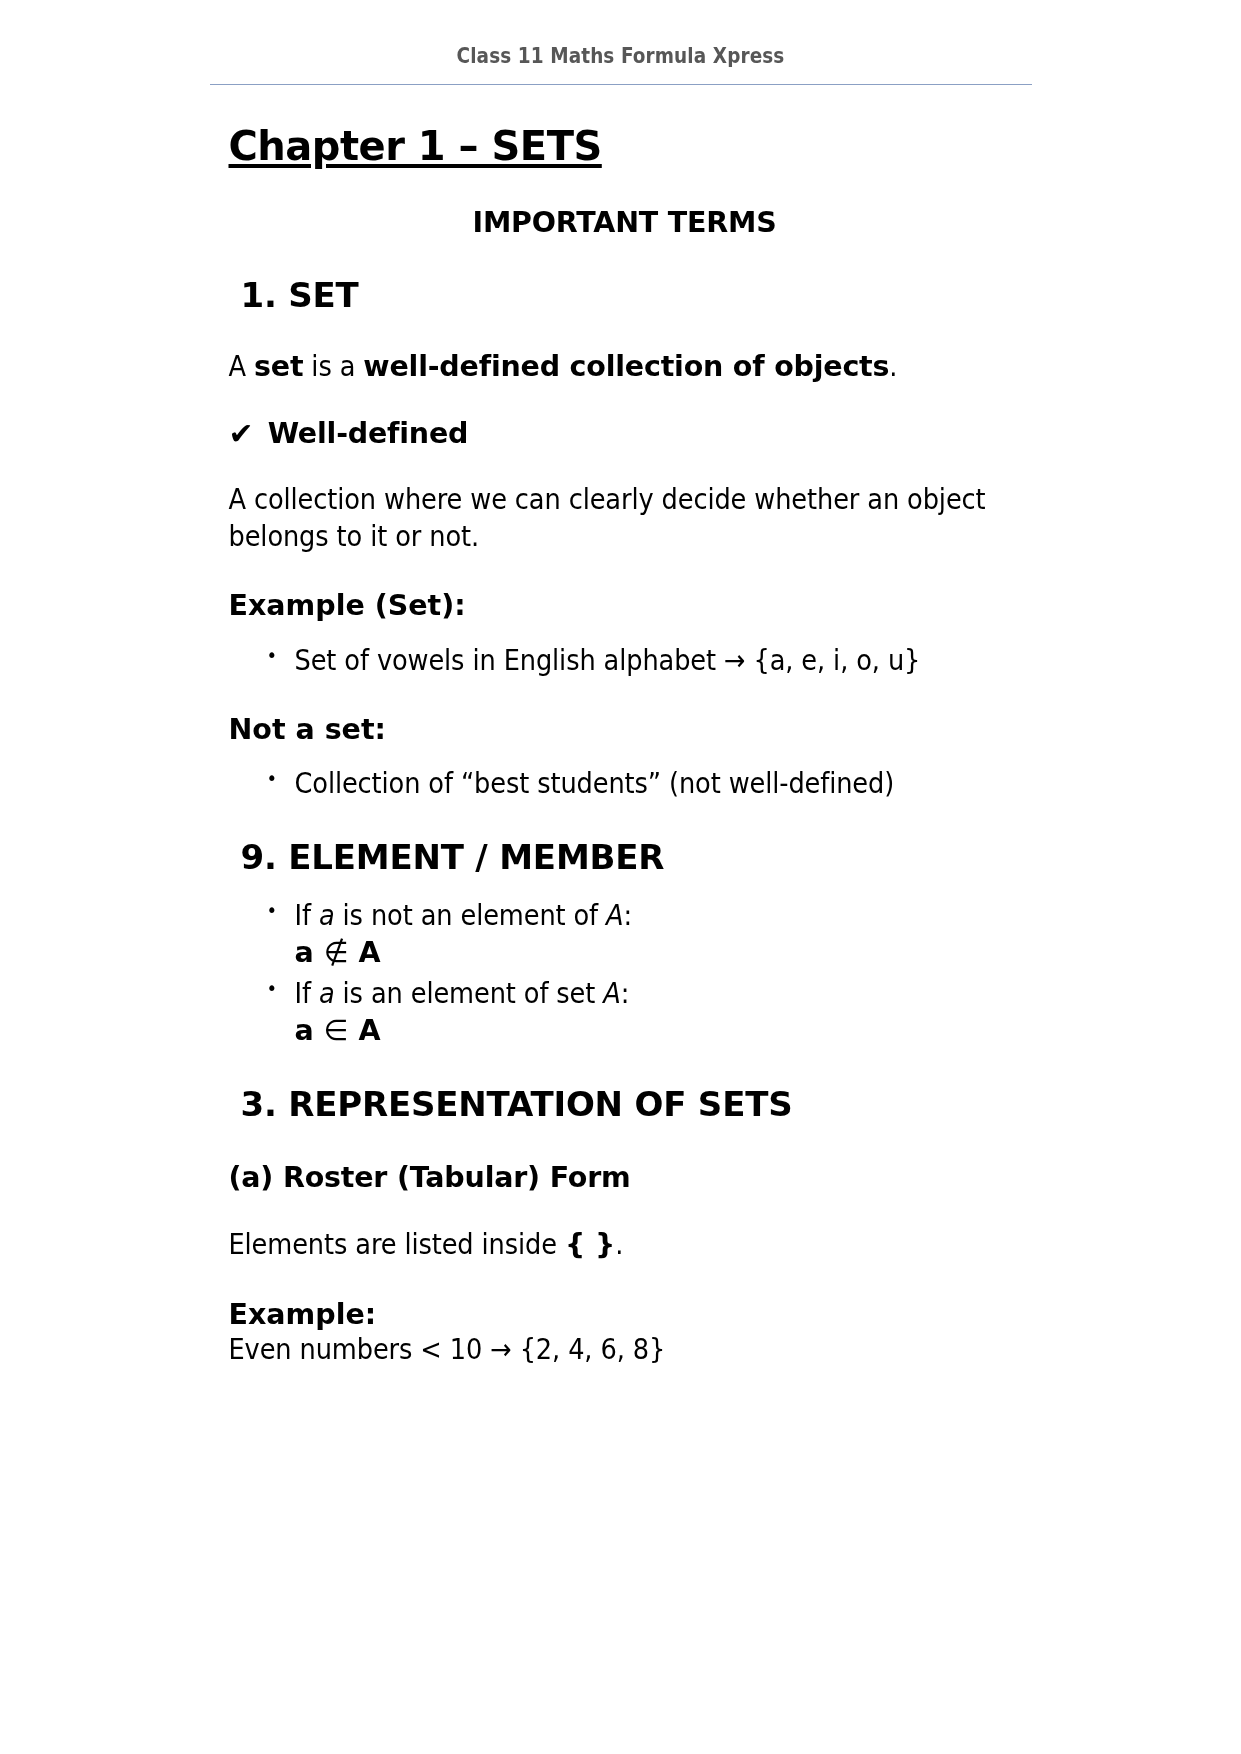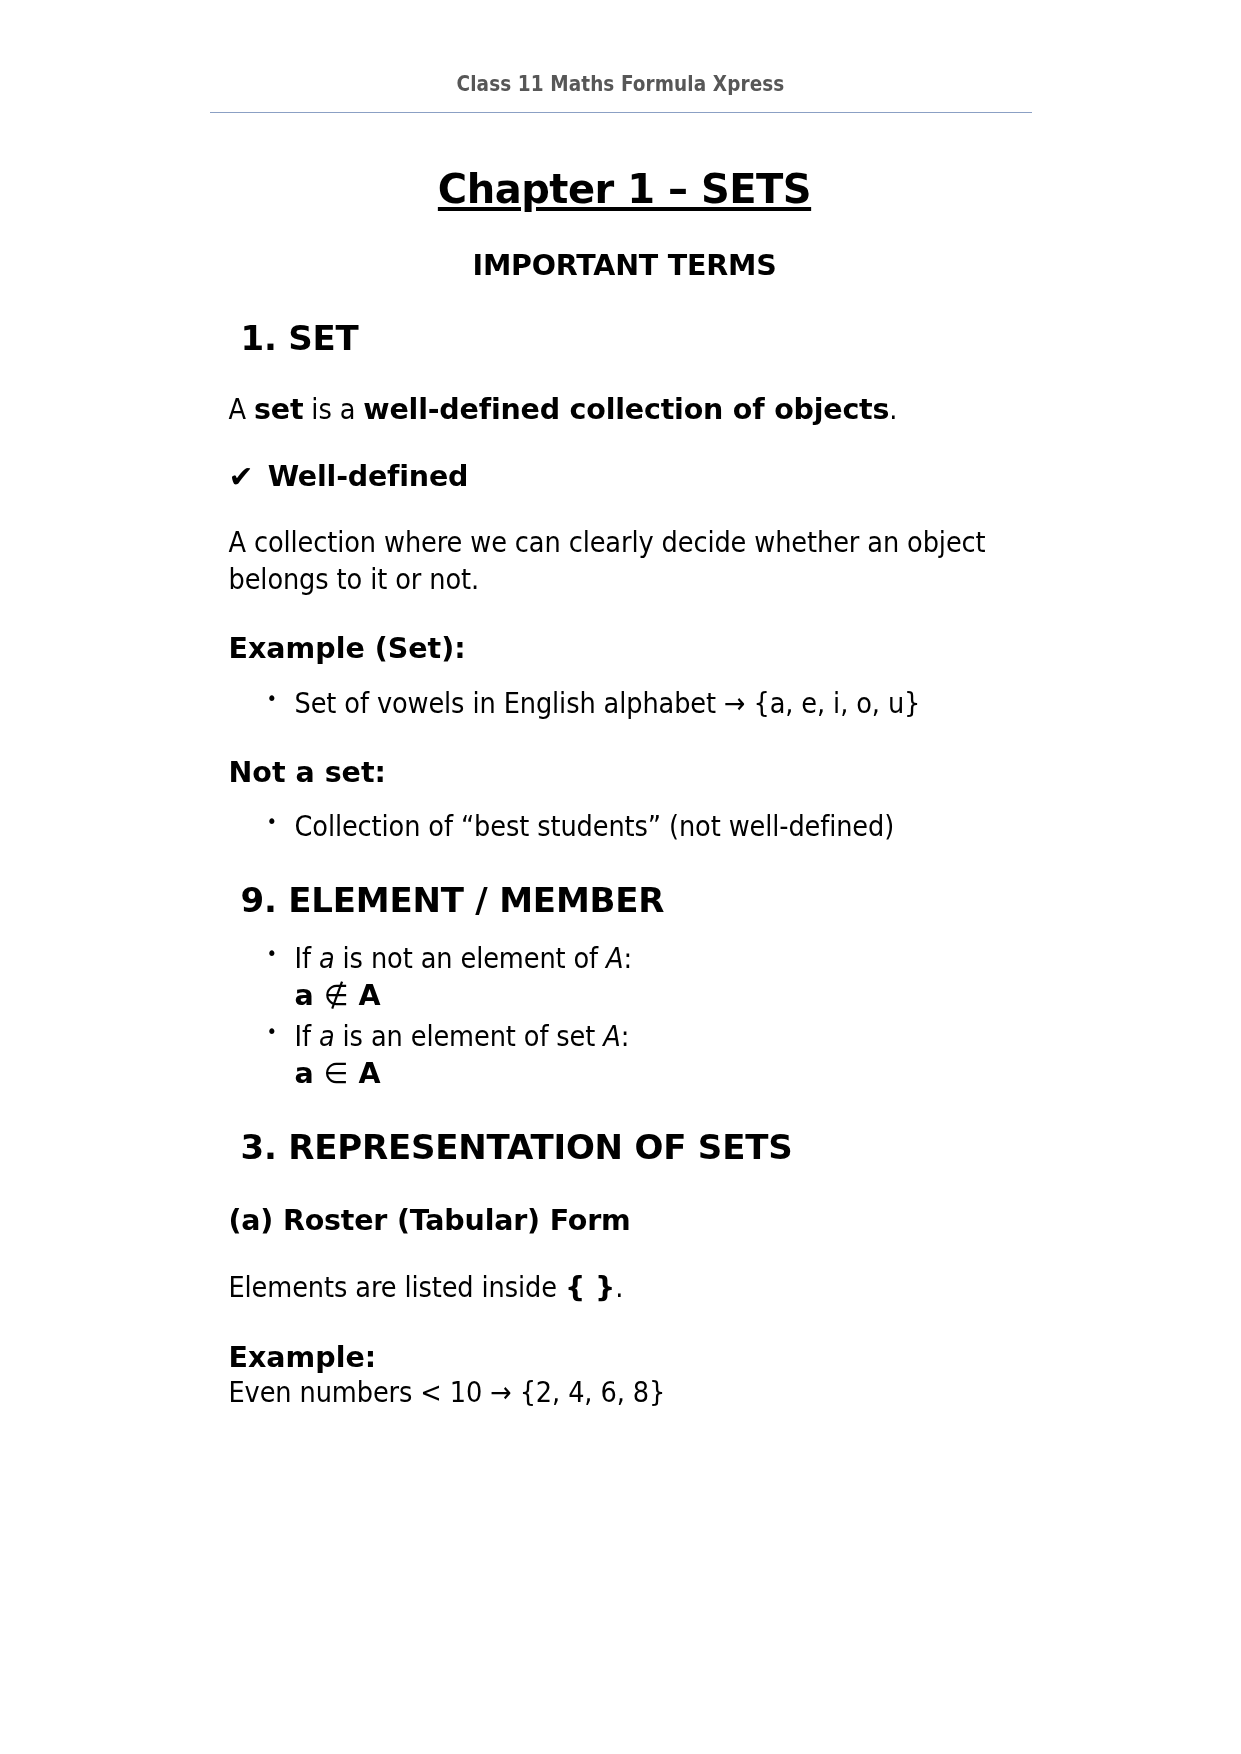--- a/index.html
+++ b/index.html
@@ -19,21 +19,21 @@
     width: 1241px;
     height: 1754px;
     box-sizing: border-box;
     padding: 0;
     position: relative;
   }
 
   
   .header {
     margin: 0 auto;
-    padding-top: 72px;
+    padding-top: 44px;
     width: 822px;
     text-align: center;
   }
   .header-title {
     font-family: "DejaVu Sans Condensed", "Liberation Sans Narrow", "Liberation Sans", sans-serif;
     font-size: 20.5px;
     font-weight: bold;
     color: #575757;
     letter-spacing: 0.1px;
     line-height: 1.2;
@@ -47,26 +47,26 @@
 
   
   .content {
     width: 800px;
     margin: 0 auto;
     padding-left: 8px;
     box-sizing: border-box;
   }
 
   .chapter-title {
-    text-align: center;
+    text-align: left;
     font-size: 40px;
     font-weight: bold;
     font-family: "DejaVu Sans", "Liberation Sans", sans-serif;
     letter-spacing: -0.5px;
-    margin-top: 53px;
+    margin-top: 38px;
     margin-bottom: 0;
     line-height: 1.15;
   }
   .chapter-title span.u {
     text-decoration: underline;
     text-underline-offset: 4px;
   }
 
   h2.section-head {
     font-size: 28.5px;

